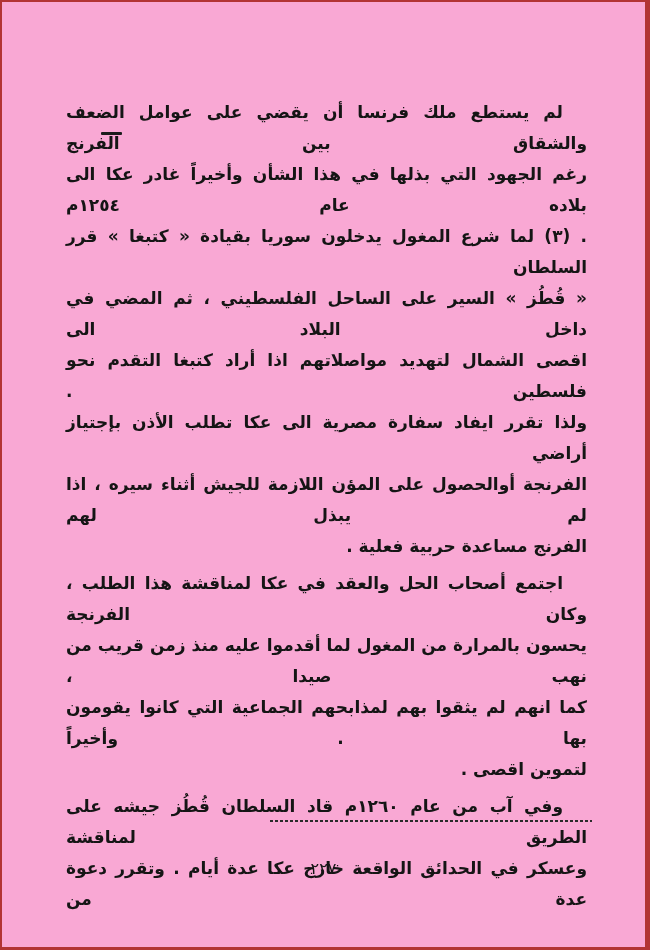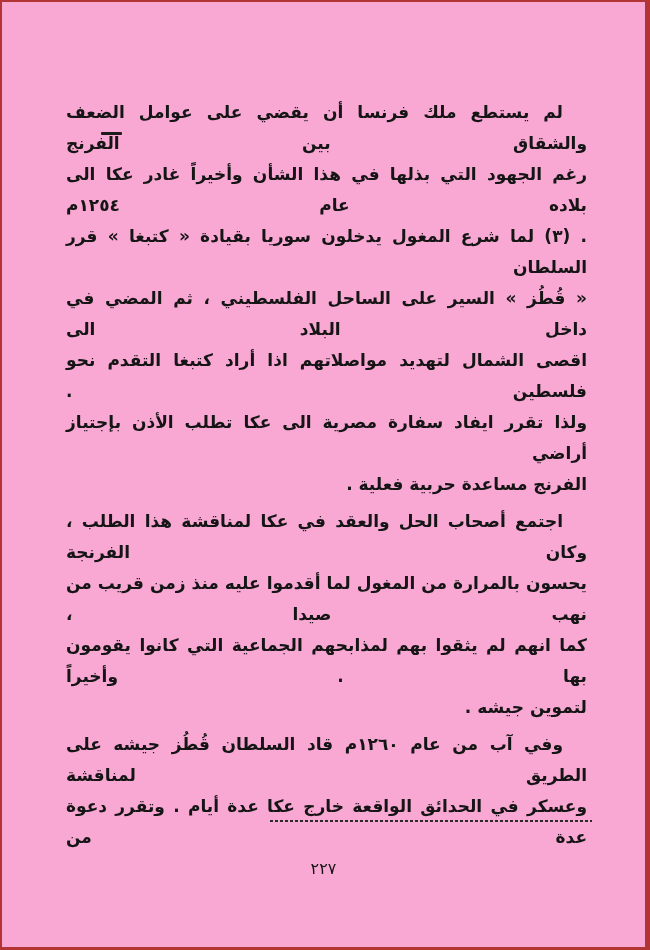--- a/index.html
+++ b/index.html
@@ -76,27 +76,28 @@
   <div class="ink-mark"></div>
 
   <div class="text-block" id="text-block">
       <div class="para">
         <div class="line start">لم يستطع ملك فرنسا أن يقضي على عوامل الضعف والشقاق بين الفرنج</div>
         <div class="line">رغم الجهود التي بذلها في هذا الشأن وأخيراً غادر عكا الى بلاده عام ١٢٥٤م</div>
         <div class="line">. (٣) لما شرع المغول يدخلون سوريا بقيادة « كتبغا » قرر السلطان</div>
         <div class="line">« قُطُز » السير على الساحل الفلسطيني ، ثم المضي في داخل البلاد الى</div>
         <div class="line">اقصى الشمال لتهديد مواصلاتهم اذا أراد كتبغا التقدم نحو فلسطين .</div>
         <div class="line">ولذا تقرر ايفاد سفارة مصرية الى عكا تطلب الأذن بإجتياز أراضي</div>
+        <div class="line">الفرنجة أوالحصول على المؤن اللازمة للجيش أثناء سيره ، اذا لم يبذل لهم</div>
         <div class="line end">الفرنج مساعدة حربية فعلية .</div>
       </div>
       <div class="para">
         <div class="line start">اجتمع أصحاب الحل والعقد في عكا لمناقشة هذا الطلب ، وكان الفرنجة</div>
         <div class="line">يحسون بالمرارة من المغول لما أقدموا عليه منذ زمن قريب من نهب صيدا ،</div>
         <div class="line">كما انهم لم يثقوا بهم لمذابحهم الجماعية التي كانوا يقومون بها . وأخيراً</div>
-        <div class="line end">لتموين جيشه .</div>
+        <div class="line end">لتموين اقصى .</div>
       </div>
       <div class="para">
         <div class="line start">وفي آب من عام ١٢٦٠م قاد السلطان قُطُز جيشه على الطريق لمناقشة</div>
         <div class="line">وعسكر في الحدائق الواقعة خارج عكا عدة أيام . وتقرر دعوة عدة من</div>
       </div>
     </div>
 
   <div class="fn-sep"></div>
 
 

